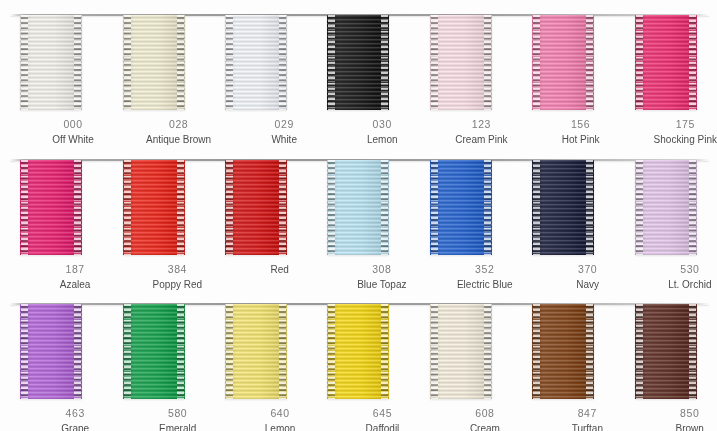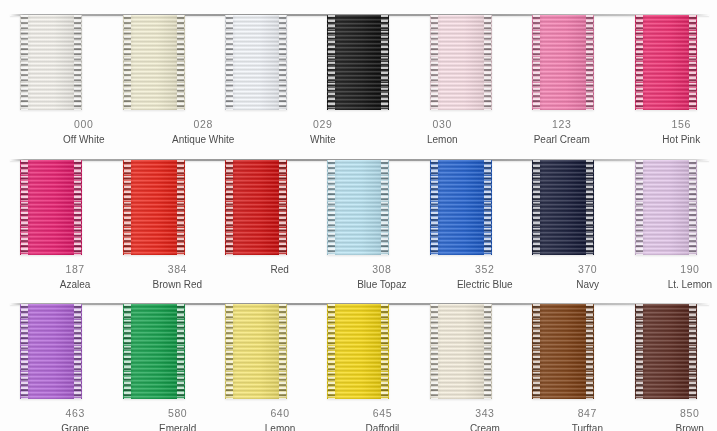--- a/index.html
+++ b/index.html
@@ -194,37 +194,41 @@
           </div>
         </div>
     </div>
     <div class="labels">
       <div class="label-cell">
           <span class="code">000</span>
           <span class="name">Off White</span>
         </div>
       <div class="label-cell">
           <span class="code">028</span>
-          <span class="name">Antique White</span>
+          <span class="name">Antique Brown</span>
         </div>
       <div class="label-cell">
           <span class="code">029</span>
           <span class="name">White</span>
         </div>
       <div class="label-cell">
           <span class="code">030</span>
           <span class="name">Lemon</span>
         </div>
       <div class="label-cell">
           <span class="code">123</span>
-          <span class="name">Pearl Cream</span>
+          <span class="name">Cream Pink</span>
         </div>
       <div class="label-cell">
           <span class="code">156</span>
           <span class="name">Hot Pink</span>
+        </div>
+      <div class="label-cell">
+          <span class="code">175</span>
+          <span class="name">Shocking Pink</span>
         </div>
     </div>
   </div>
 
   <div class="swatch-row" style="top:159px">
     <div class="row-rail"></div>
     <div class="row-cells">
       <div class="cell">
           <div class="ribbon" style="background: rgb(233, 27, 110);">
             <div class="face"></div>
@@ -275,40 +279,40 @@
           </div>
         </div>
     </div>
     <div class="labels">
       <div class="label-cell">
           <span class="code">187</span>
           <span class="name">Azalea</span>
         </div>
       <div class="label-cell">
           <span class="code">384</span>
-          <span class="name">Brown Red</span>
+          <span class="name">Poppy Red</span>
         </div>
       <div class="label-cell">
           <span class="name">Red</span>
         </div>
       <div class="label-cell">
           <span class="code">308</span>
           <span class="name">Blue Topaz</span>
         </div>
       <div class="label-cell">
           <span class="code">352</span>
           <span class="name">Electric Blue</span>
         </div>
       <div class="label-cell">
           <span class="code">370</span>
           <span class="name">Navy</span>
         </div>
       <div class="label-cell">
-          <span class="code">190</span>
-          <span class="name">Lt. Lemon</span>
+          <span class="code">530</span>
+          <span class="name">Lt. Orchid</span>
         </div>
     </div>
   </div>
 
   <div class="swatch-row" style="top:303px">
     <div class="row-rail"></div>
     <div class="row-cells">
       <div class="cell">
           <div class="ribbon" style="background: rgb(177, 99, 216);">
             <div class="face"></div>
@@ -370,21 +374,21 @@
         </div>
       <div class="label-cell">
           <span class="code">640</span>
           <span class="name">Lemon</span>
         </div>
       <div class="label-cell">
           <span class="code">645</span>
           <span class="name">Daffodil</span>
         </div>
       <div class="label-cell">
-          <span class="code">343</span>
+          <span class="code">608</span>
           <span class="name">Cream</span>
         </div>
       <div class="label-cell">
           <span class="code">847</span>
           <span class="name">Turftan</span>
         </div>
       <div class="label-cell">
           <span class="code">850</span>
           <span class="name">Brown</span>
         </div>

